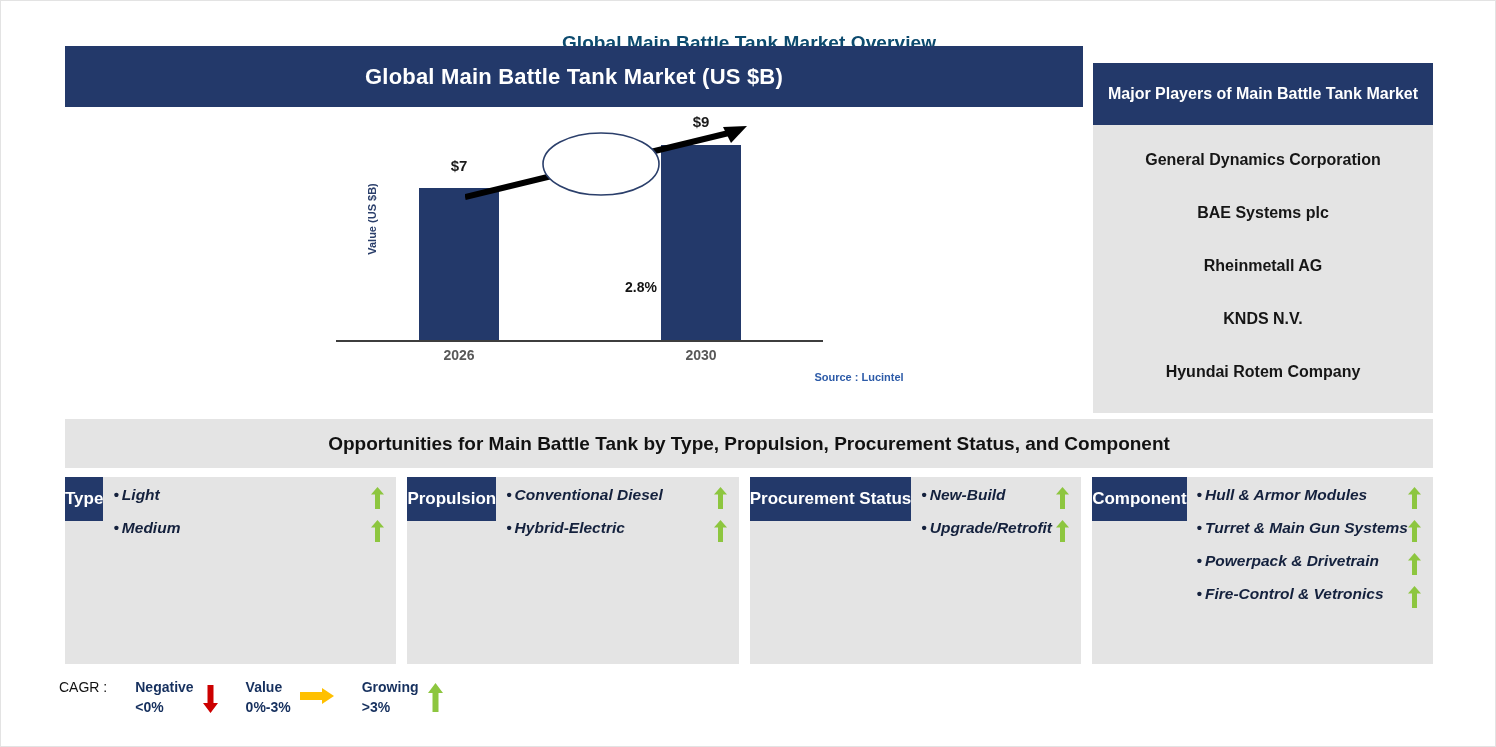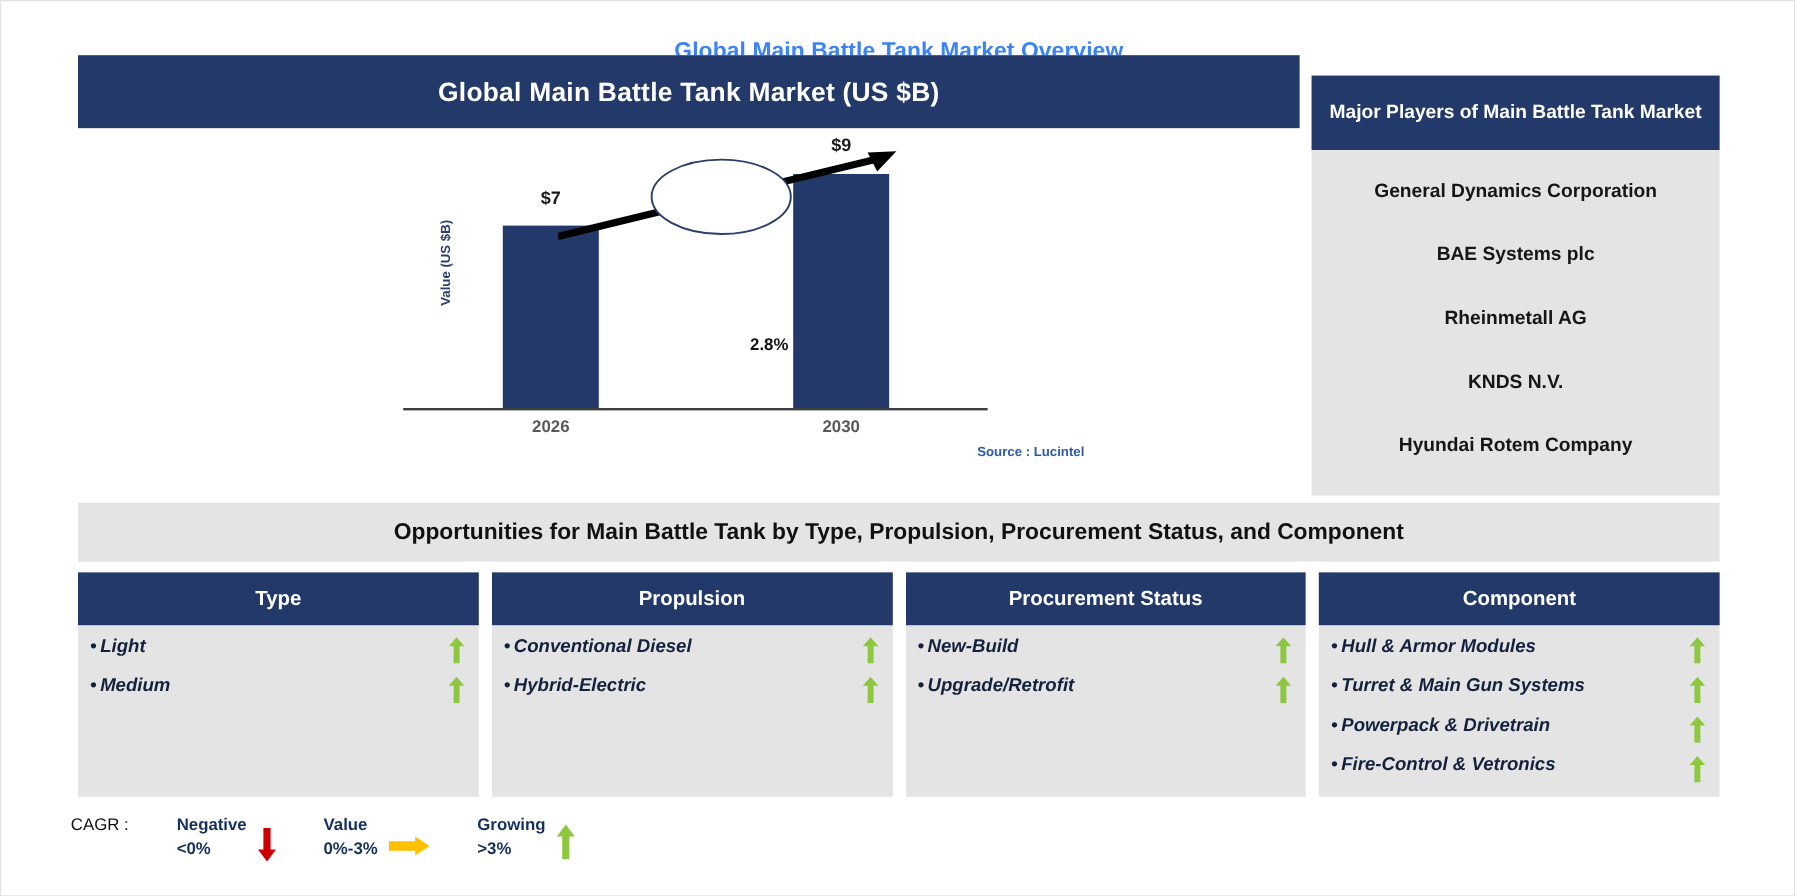--- a/index.html
+++ b/index.html
@@ -24,21 +24,21 @@
 
   
   #overview-title {
     position: absolute;
     left: 0;
     top: 31px;
     width: 1496px;
     text-align: center;
     font-size: 19px;
     font-weight: bold;
-    color: #3b82f6;
+    color: #0c4a6e;
     letter-spacing: 0.1px;
   }
 
   
   #chart-card {
     position: absolute;
     left: 64px;
     top: 45px;
     width: 1018px;
     height: 350px;
@@ -211,21 +211,21 @@
     top: 476px;
     width: 1368px;
     height: 187px;
     display: flex;
     gap: 11px;
   }
   .opp-column {
     flex: 1 1 0;
     background: #e4e4e4;
     display: flex;
-    flex-direction: column;
+    flex-direction: row;
   }
   .opp-col-header {
     height: 44px;
     background: #23396a;
     display: flex;
     align-items: center;
     justify-content: center;
   }
   .opp-col-header-text {
     color: #ffffff;
@@ -268,22 +268,22 @@
     height: 46px;
   }
   #cagr-legend-title {
     font-size: 14px;
     color: #111111;
     margin-top: 2px;
     white-space: nowrap;
   }
   .legend-group {
     display: flex;
-    align-items: flex-end;
-    margin-left: 40px;
+    align-items: center;
+    margin-left: 28px;
   }
   .legend-text {
     font-size: 14px;
     font-weight: bold;
     color: #16305e;
     line-height: 1.45;
     white-space: nowrap;
   }
   .legend-icon {
     margin-left: 9px;

